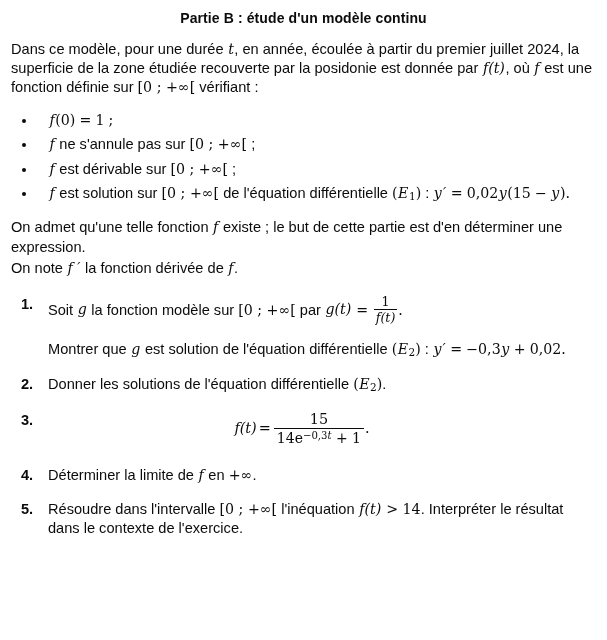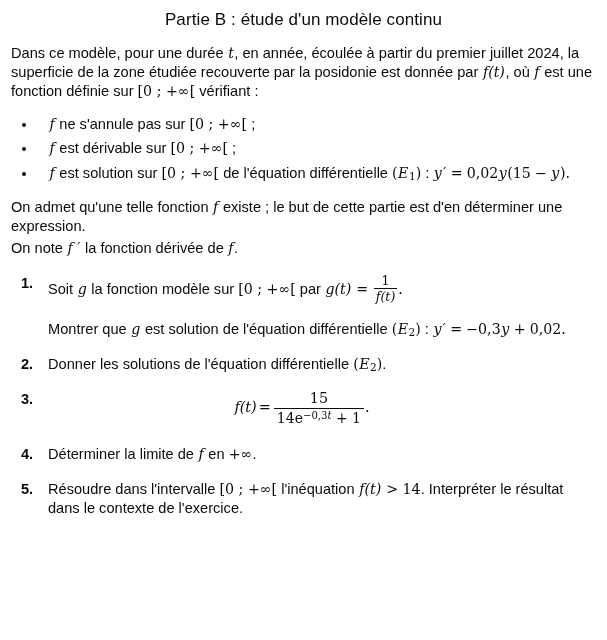--- a/index.html
+++ b/index.html
@@ -17,22 +17,22 @@
     overflow: hidden;
     position: relative;
   }
   .page {
     padding: 6px 11px 0 11px;
     box-sizing: border-box;
     width: 607px;
   }
   .doc-title {
     text-align: center;
-    font-weight: normal;
-    font-size: 17px;
+    font-weight: bold;
+    font-size: 14px;
     margin: 3px 0 12px 0;
     letter-spacing: 0.1px;
   }
   p.para {
     margin: 0 0 13px 0;
     text-align: left;
   }
   p.tight {
     margin: 0 0 2px 0;
   }
@@ -180,20 +180,24 @@
   <div class="doc-title">Partie B : étude d'un modèle continu</div>
 
 
   <p class="para">
     <span>Dans ce modèle, pour une durée </span><span class="mi">t</span><span>, en année, écoulée à partir du premier juillet 2024, la superficie de la zone étudiée recouverte par la posidonie est donnée par </span><span class="mi">f(t)</span><span>, où </span><span class="mi">f</span><span> est une fonction définie sur </span><span class="mupr">[0 ; +∞[</span><span> vérifiant :</span>
   </p>
 
   <ul class="bullets">
     <li>
       <span class="dot"></span>
+      <span class="mi">f</span><span class="mn">(</span><span class="mn">0</span><span class="mn">)</span> <span class="mo">=</span> <span class="mn">1</span> <span class="mn">;</span>
+    </li>
+    <li>
+      <span class="dot"></span>
       <span class="mi">f</span><span> ne s'annule pas sur </span><span class="mupr">[0 ; +∞[</span><span> ;</span>
     </li>
     <li>
       <span class="dot"></span>
       <span class="mi">f</span><span> est dérivable sur </span><span class="mupr">[0 ; +∞[</span><span> ;</span>
     </li>
     <li>
       <span class="dot"></span>
       <span class="mi">f</span><span> est solution sur </span><span class="mupr">[0 ; +∞[</span><span> de l'équation différentielle </span><span class="mupr">(</span><span class="mi">E</span><span class="sup" style="vertical-align:-0.22em;font-style:normal">1</span><span class="mupr">)</span><span> : </span><span class="mi">y</span><span class="mi">′</span> <span class="mo">=</span> <span class="mn">0,02</span><span class="mi">y</span><span class="mn">(</span><span class="mn">15</span> <span class="mo">−</span> <span class="mi">y</span><span class="mn">)</span><span class="mn">.</span>
     </li>

